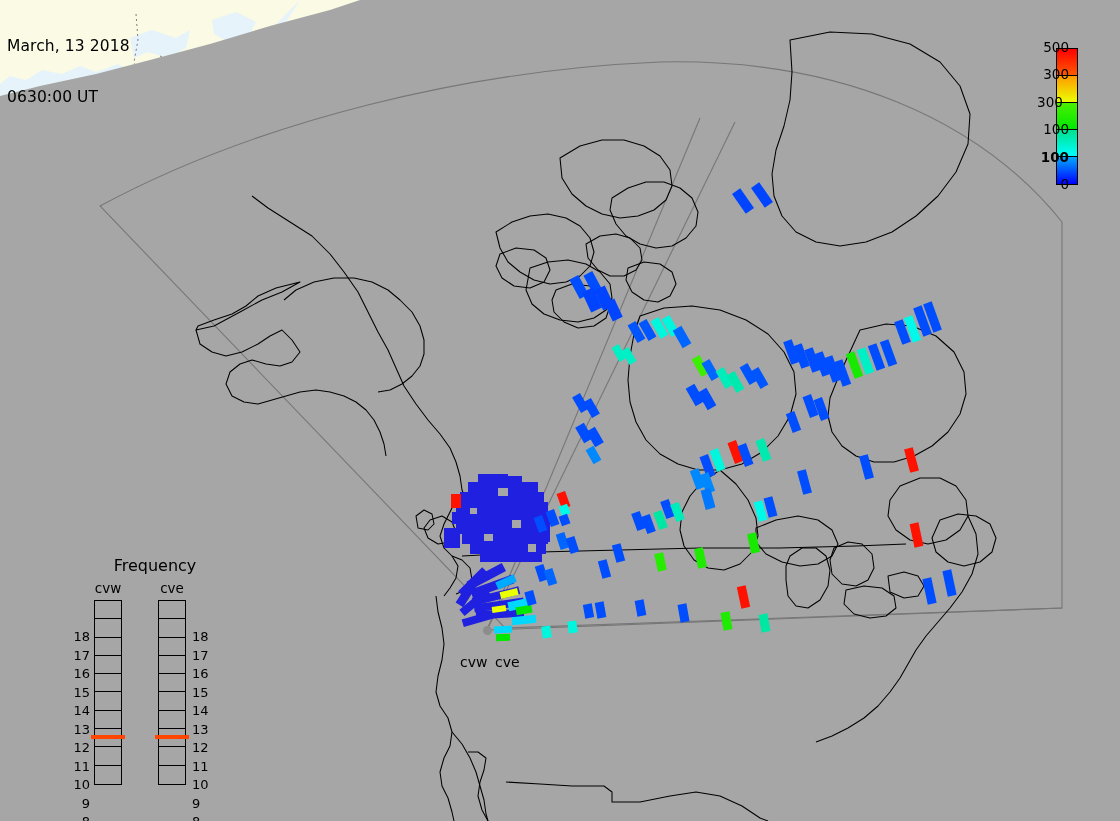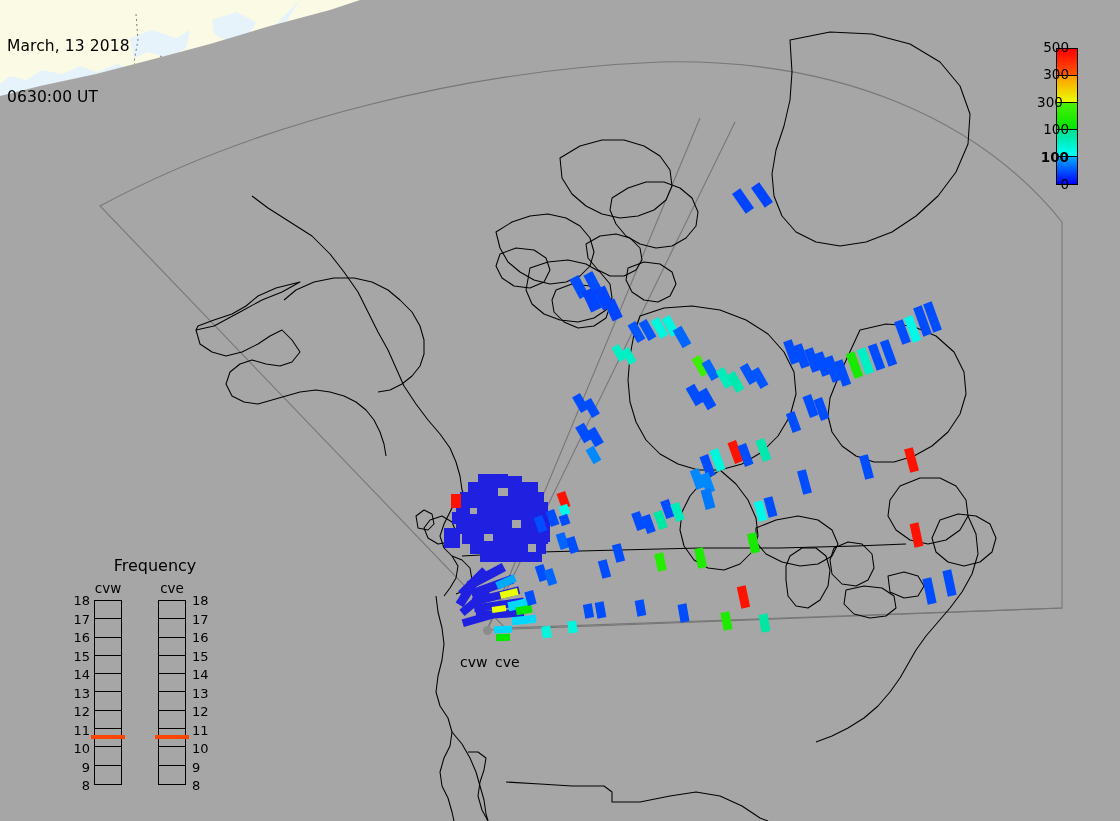--- a/index.html
+++ b/index.html
@@ -126,20 +126,21 @@
     width: 34px;
     background: #ff4500;
     z-index: 5;
   }
   .freq-tick {
     position: absolute;
     font-size: 13px;
     line-height: 13px;
     color: #000;
     width: 22px;
+    margin-top: 36px;
   }
   .freq-tick.left  { text-align: right; }
   .freq-tick.right { text-align: left; }
 
   
   .site-label {
     position: absolute;
     font-size: 14px;
     color: #000;
     z-index: 25;

